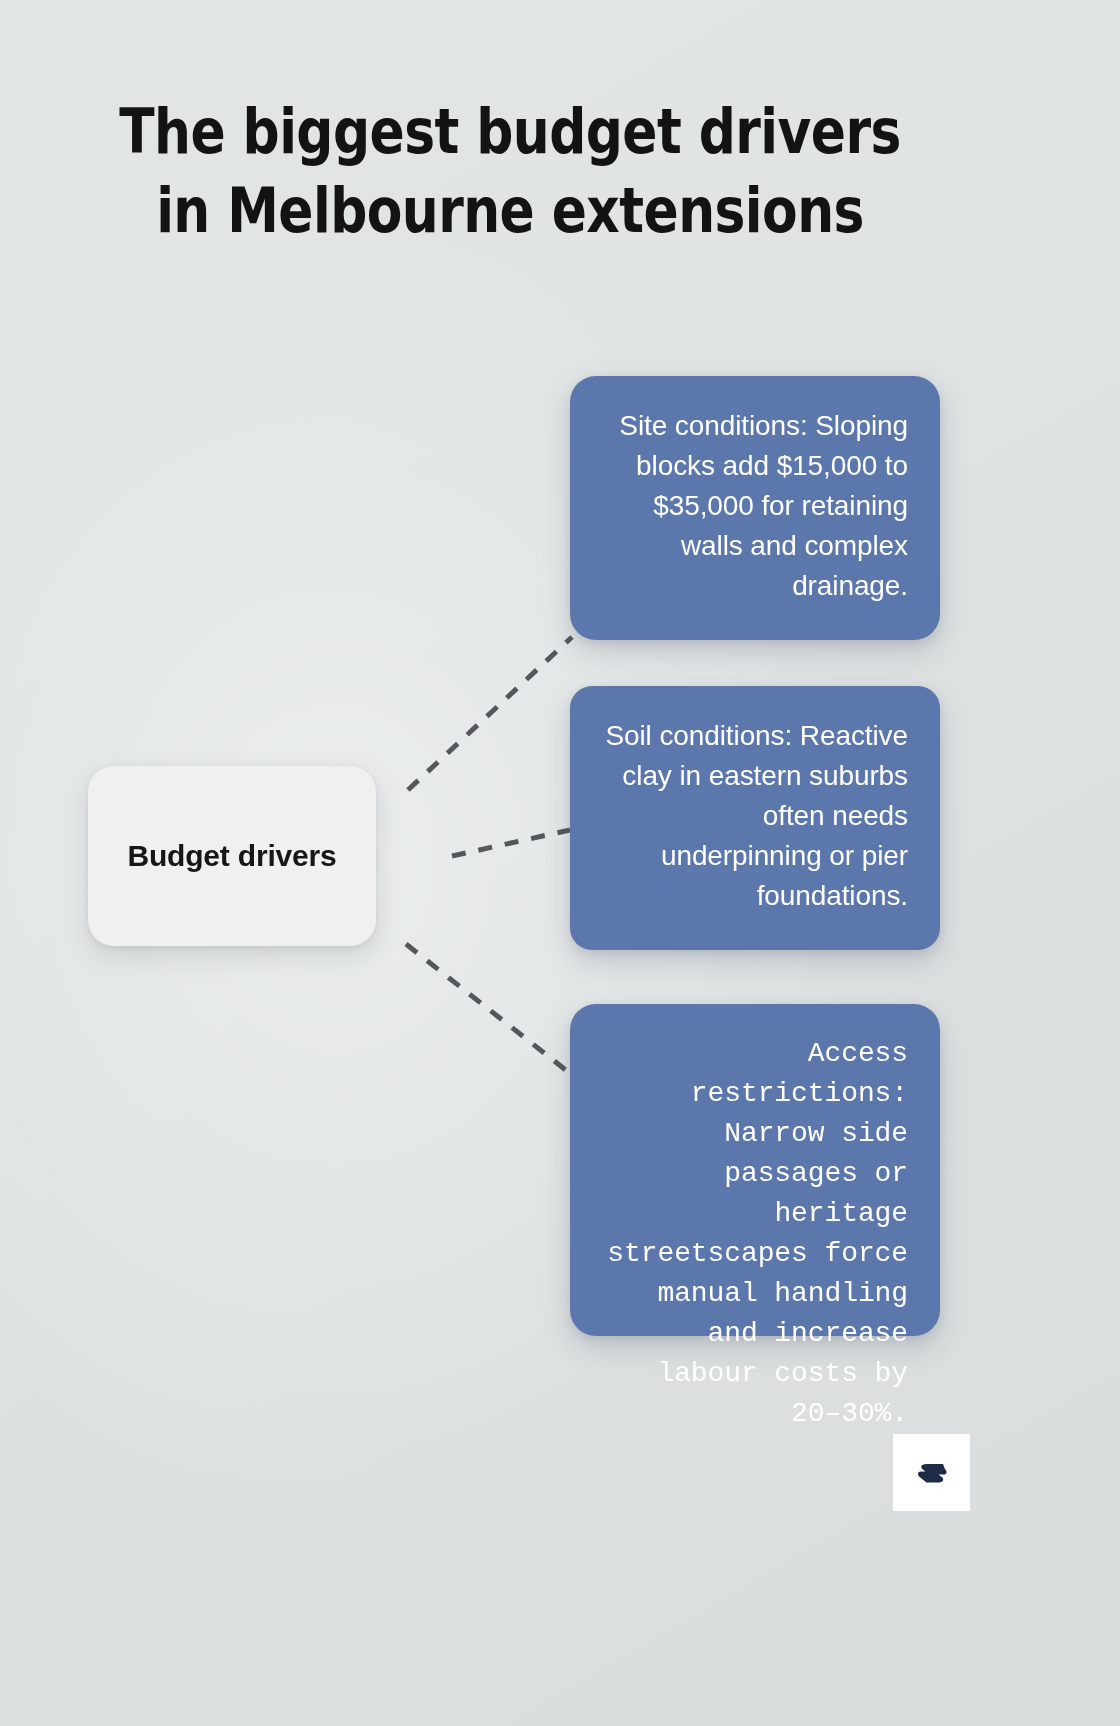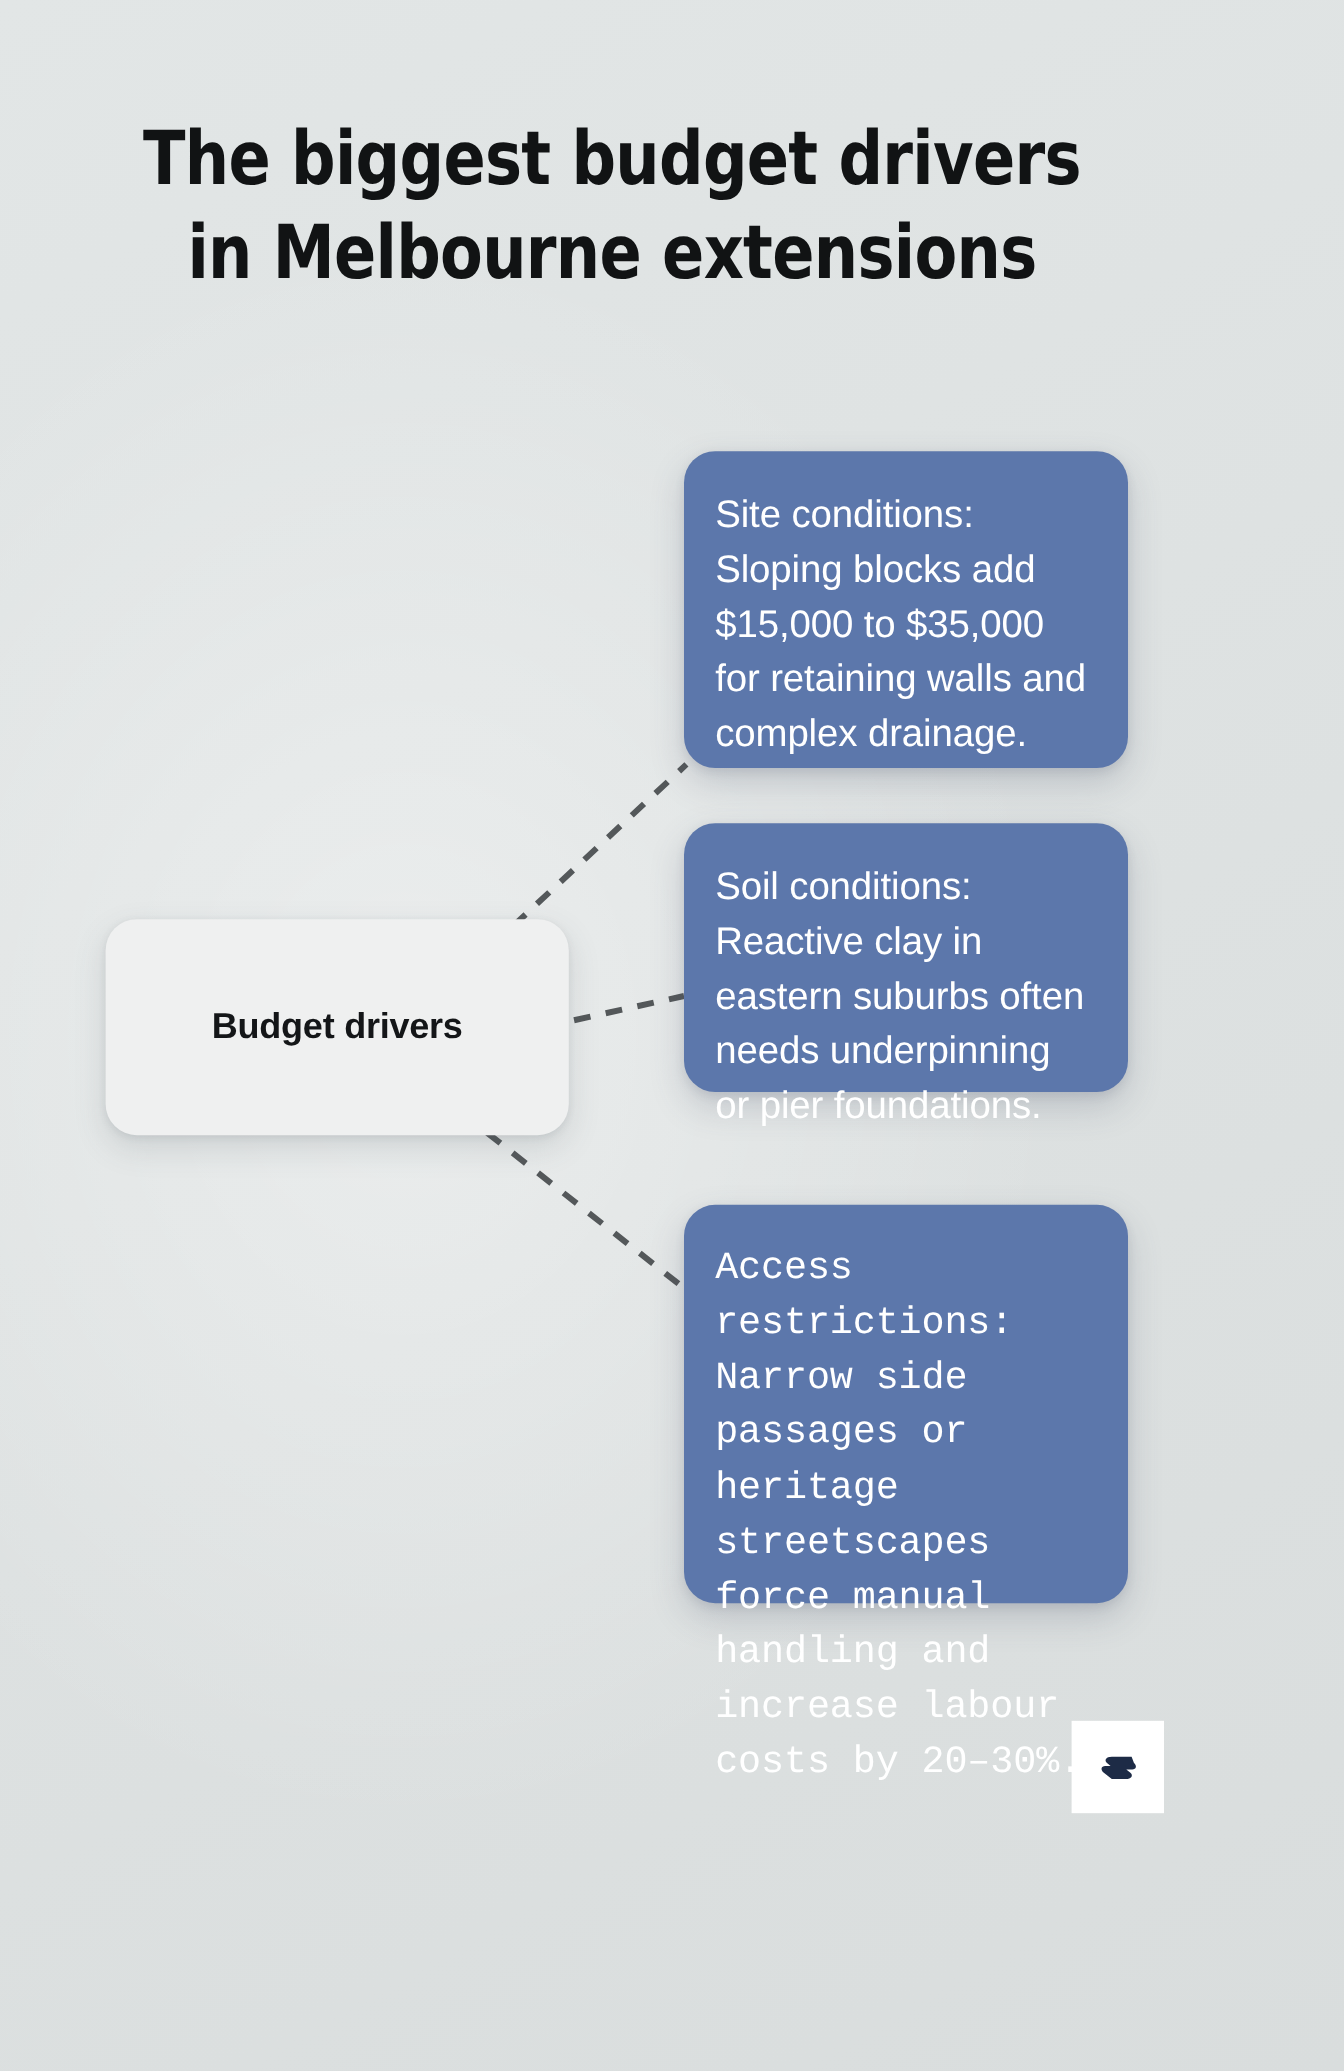--- a/index.html
+++ b/index.html
@@ -62,21 +62,21 @@
     stroke-dasharray: 14 13;
     fill: none;
     stroke-linecap: butt;
   }
 
   
   .center-node {
     position: absolute;
     left: 88px;
     top: 766px;
-    width: 386px;
+    width: 288px;
     height: 180px;
     background: #eff0f0;
     border-radius: 26px;
     display: flex;
     align-items: center;
     justify-content: center;
     box-shadow: 0 10px 26px rgba(80, 88, 95, 0.17),
                 0 2px 6px rgba(80, 88, 95, 0.10);
   }
   .center-node-label {
@@ -92,29 +92,30 @@
     left: 570px;
     width: 370px;
     background: #5c77ab;
     border-radius: 26px;
     color: #ffffff;
     padding: 30px 32px 30px 26px;
     box-shadow: 0 12px 28px rgba(72, 84, 106, 0.22),
                 0 3px 8px rgba(72, 84, 106, 0.12);
   }
   .card-text {
-    font-size: 32px;
+    font-size: 28px;
     line-height: 1.43;
     font-weight: 400;
     letter-spacing: -0.1px;
     white-space: pre-line;
+    text-align: right;
   }
 
   #card-1 { top: 376px;  height: 264px; }
-  #card-2 { top: 686px;  height: 224px; }
+  #card-2 { top: 686px;  height: 264px; border-radius: 22px; }
   #card-3 { top: 1004px; height: 332px; font-family: Liberation Mono, monospace; }
 
   
   .logo-box {
     position: absolute;
     left: 893px;
     top: 1434px;
     width: 77px;
     height: 77px;
     background: #ffffff;

